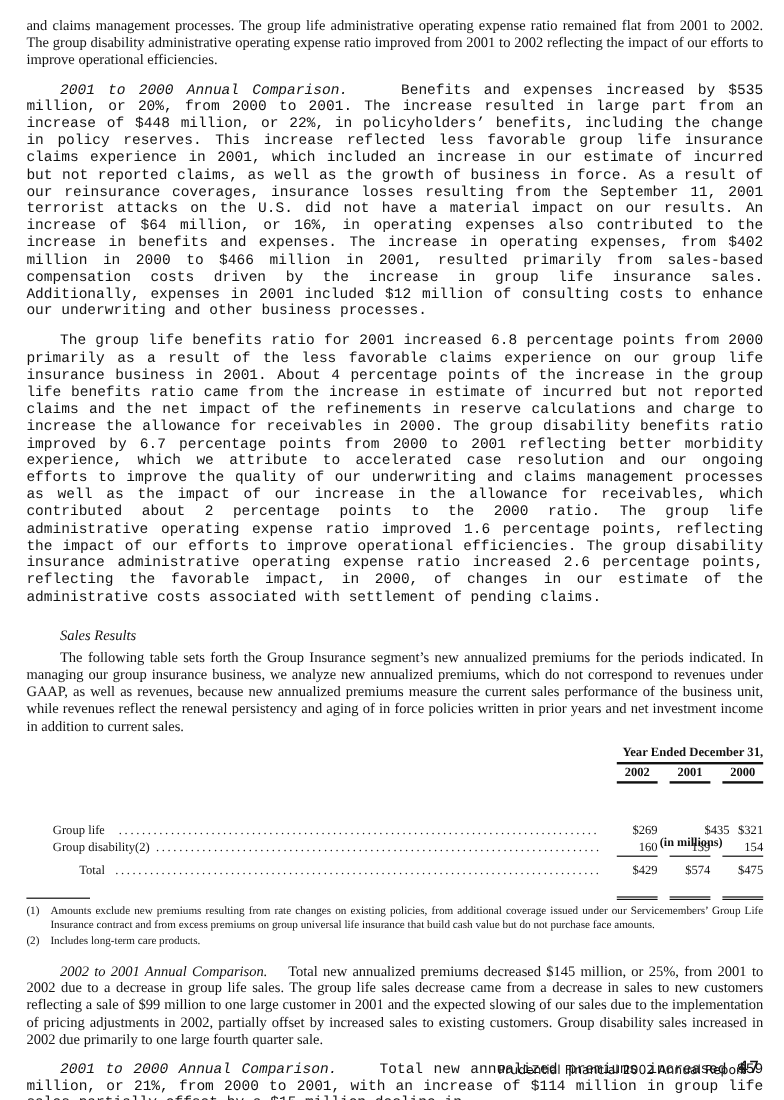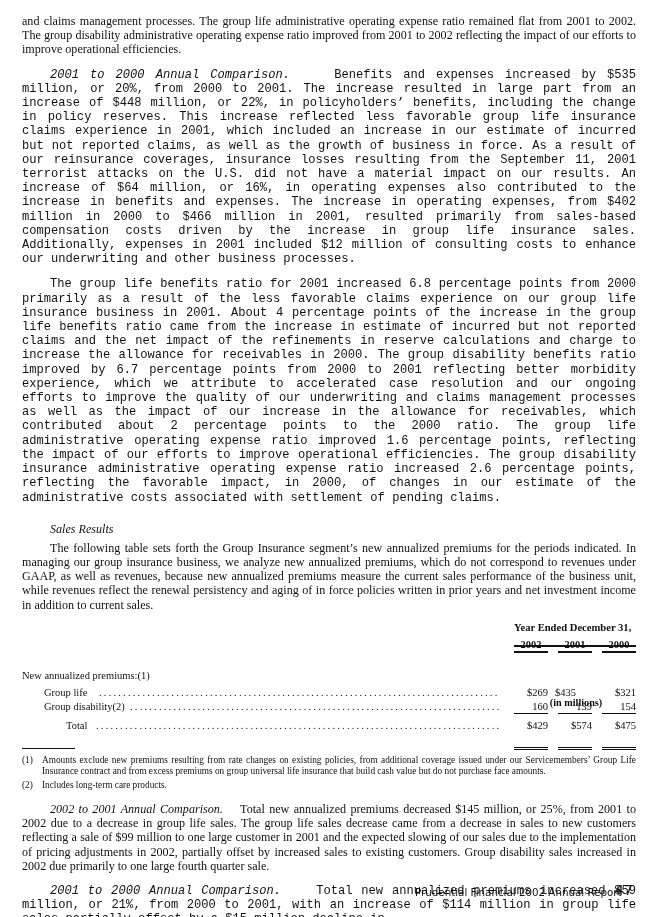--- a/index.html
+++ b/index.html
@@ -7,22 +7,22 @@
          font-family: "Liberation Serif", "DejaVu Serif", serif; color: #111; }
   .page { position: absolute; left: 22px; top: 14px; width: 614px; }
   p { margin: 0; font-size: 12.1px; line-height: 14.2px; text-align: justify; }
   .indent { text-indent: 28px; }
   .gap { margin-top: 11px; font-family: Liberation Mono, monospace; }
   em { font-style: italic; }
   .section-head { font-style: italic; font-size: 12.1px; margin-top: 17px; padding-left: 28px; line-height: 14px; }
 
   
   .tbl { position: relative; margin-top: 10px; height: 118px; font-size: 10.5px; }
-  .tbl .hdr-title { position: absolute; right: 0; top: 0; width: 122px; text-align: left;
-                    font-weight: bold; font-size: 10.6px; border-bottom: 2px solid #111; padding-bottom: 12px; }
+  .tbl .hdr-title { position: absolute; right: 0; top: 0; width: 122px; text-align: right;
+                    font-weight: bold; font-size: 10.6px; border-bottom: 2px solid #111; padding-bottom: 2px; }
   .tbl .yr { position: absolute; top: 17px; width: 34px; text-align: center; font-weight: bold;
              font-size: 10.4px; border-bottom: 2px solid #111; padding-bottom: 1px; }
   .tbl .units { position: absolute; right: 15px; top: 33px; width: 90px; text-align: center; font-weight: bold; font-size: 10.2px; margin-top: 42px; }
   .tbl .row { position: absolute; left: 0; right: 0; height: 13px; }
   .tbl .label { position: absolute; left: 0; white-space: nowrap; overflow: hidden; }
   .tbl .dots { position: absolute; top: 0; height: 13px; overflow: hidden; white-space: nowrap; letter-spacing: 2.2px; }
   .tbl .val { position: absolute; width: 34px; text-align: right; }
   .tbl .ul { border-bottom: 1.5px solid #111; padding-bottom: 1px; }
   .tbl .dul { border-bottom: 3px double #111; padding-bottom: 16px; }
 
@@ -51,29 +51,26 @@
 
   <p class="indent" style="margin-top:5px">The following table sets forth the Group Insurance segment’s new annualized premiums for the periods indicated. In managing our group insurance business, we analyze new annualized premiums, which do not correspond to revenues under GAAP, as well as revenues, because new annualized premiums measure the current sales performance of the business unit, while revenues reflect the renewal persistency and aging of in force policies written in prior years and net investment income in addition to current sales.</p>
 
   <div class="tbl">
     <div class="hdr-title">Year Ended December 31,</div>
     <div class="yr" style="right:88px">2002</div>
     <div class="yr" style="right:44px">2001</div>
     <div class="yr" style="right:0px">2000</div>
     <div class="units">(in millions)</div>
 
-    <div class="row" style="top:48px">
-      <span class="label">New annualized premiums:(1)</span>
-    </div>
 
     <div class="row" style="top:65px">
       <span class="label" style="left:22px">Group life</span>
       <span class="dots" style="left:77px; width:400px">.......................................................................................................</span>
       <span class="val" style="right:88px">$269</span>
-      <span class="val" style="right:60px">$435</span>
+      <span class="val" style="right:28px">$435</span>
       <span class="val" style="right:0px">$321</span>
     </div>
 
     <div class="row" style="top:79px">
       <span class="label" style="left:22px">Group disability(2)</span>
       <span class="dots" style="left:108px; width:369px">...............................................................................................</span>
       <span class="val ul" style="right:88px">160</span>
       <span class="val ul" style="right:44px">139</span>
       <span class="val ul" style="right:0px">154</span>
     </div>

